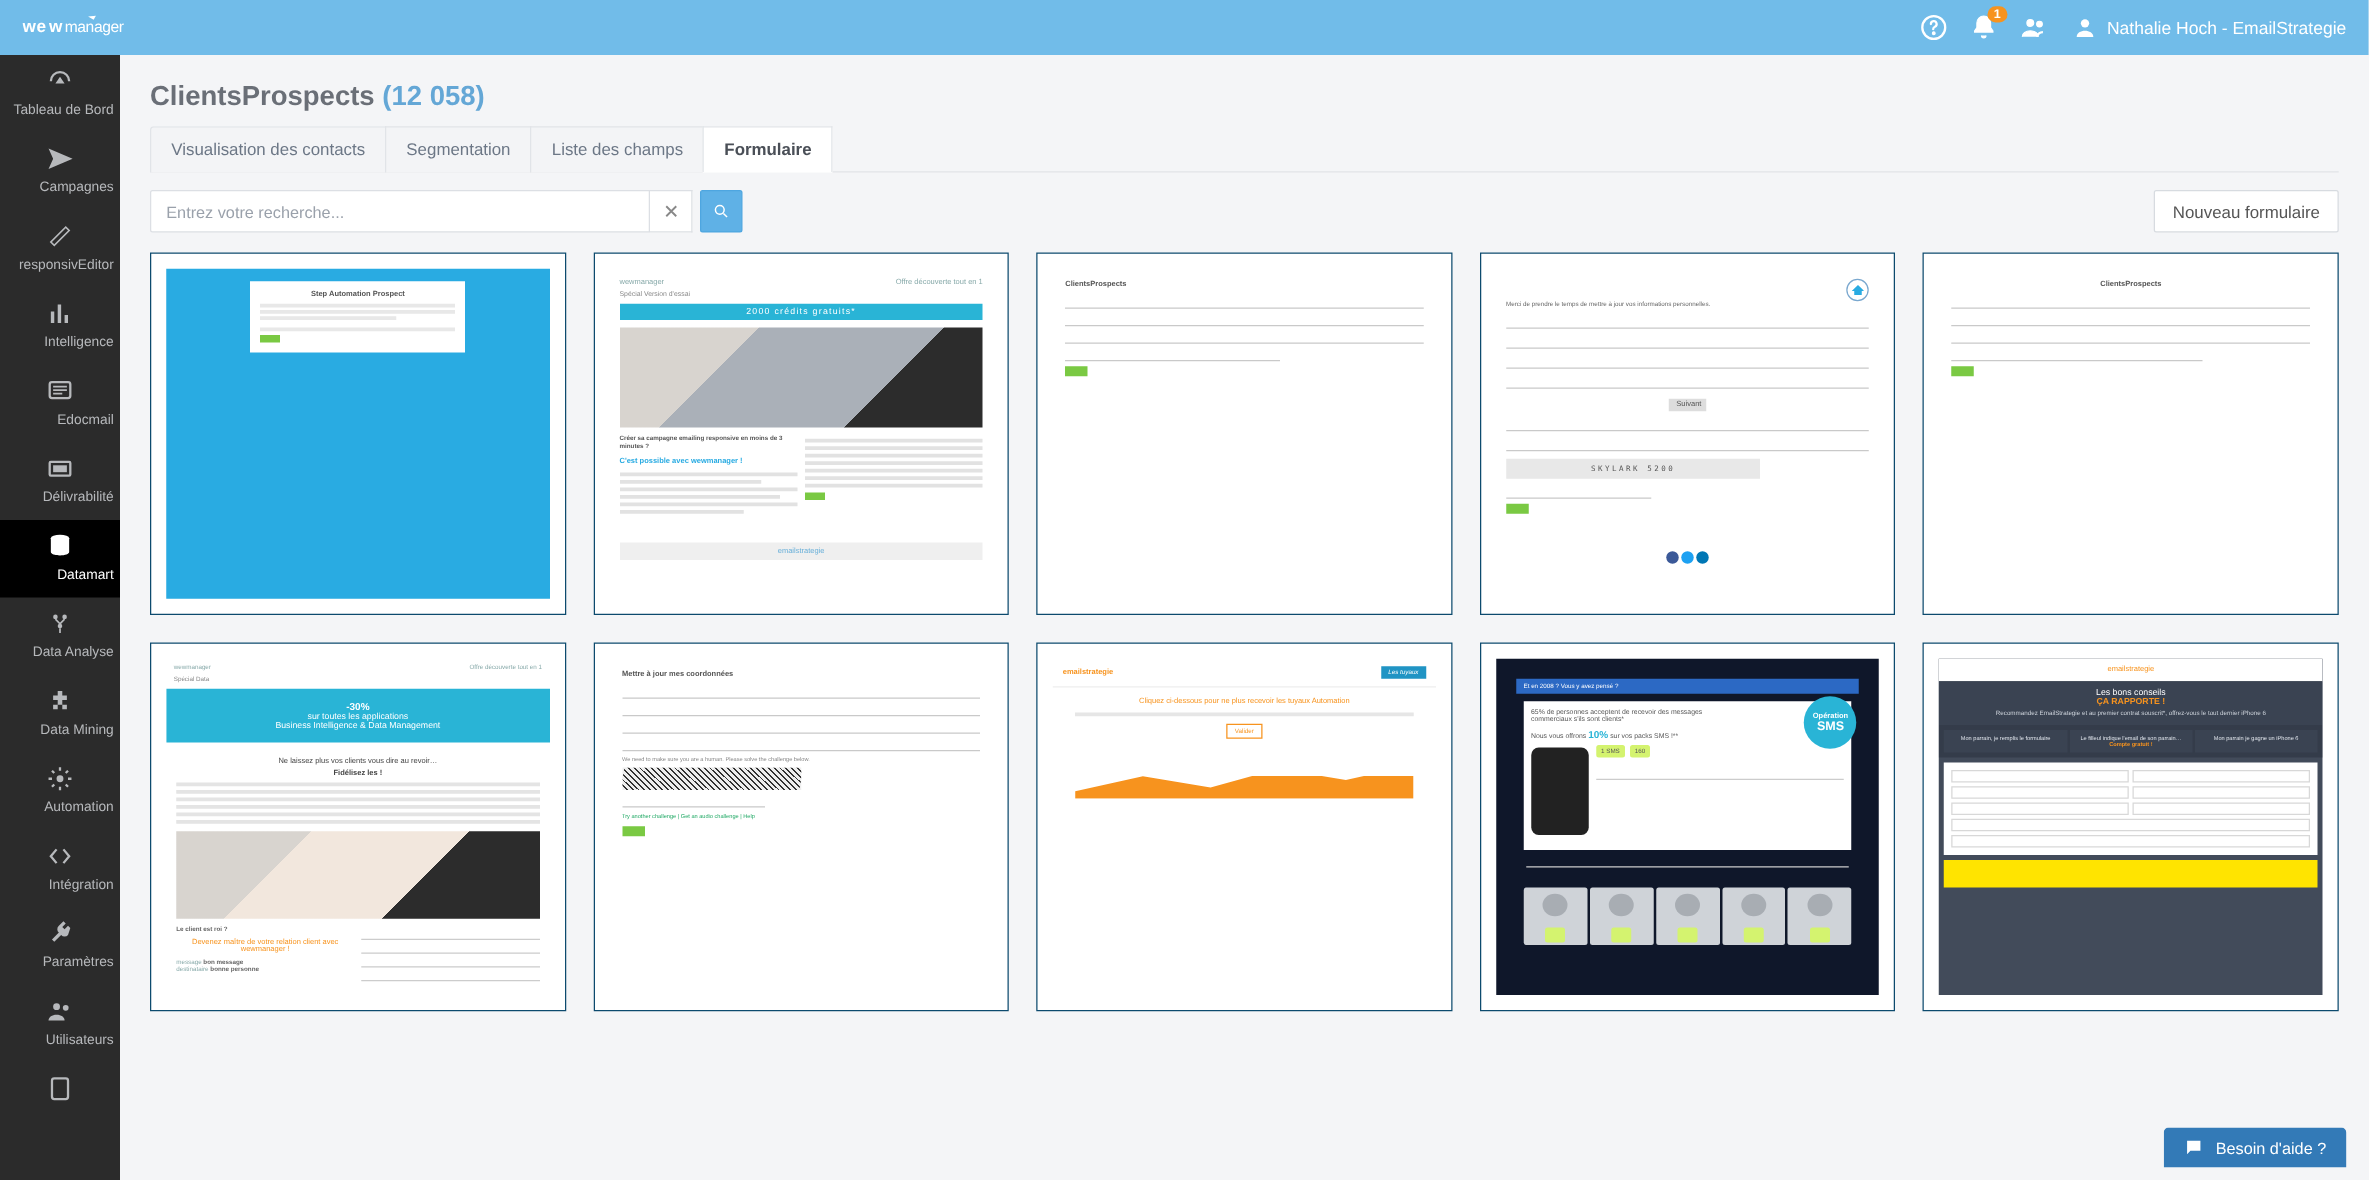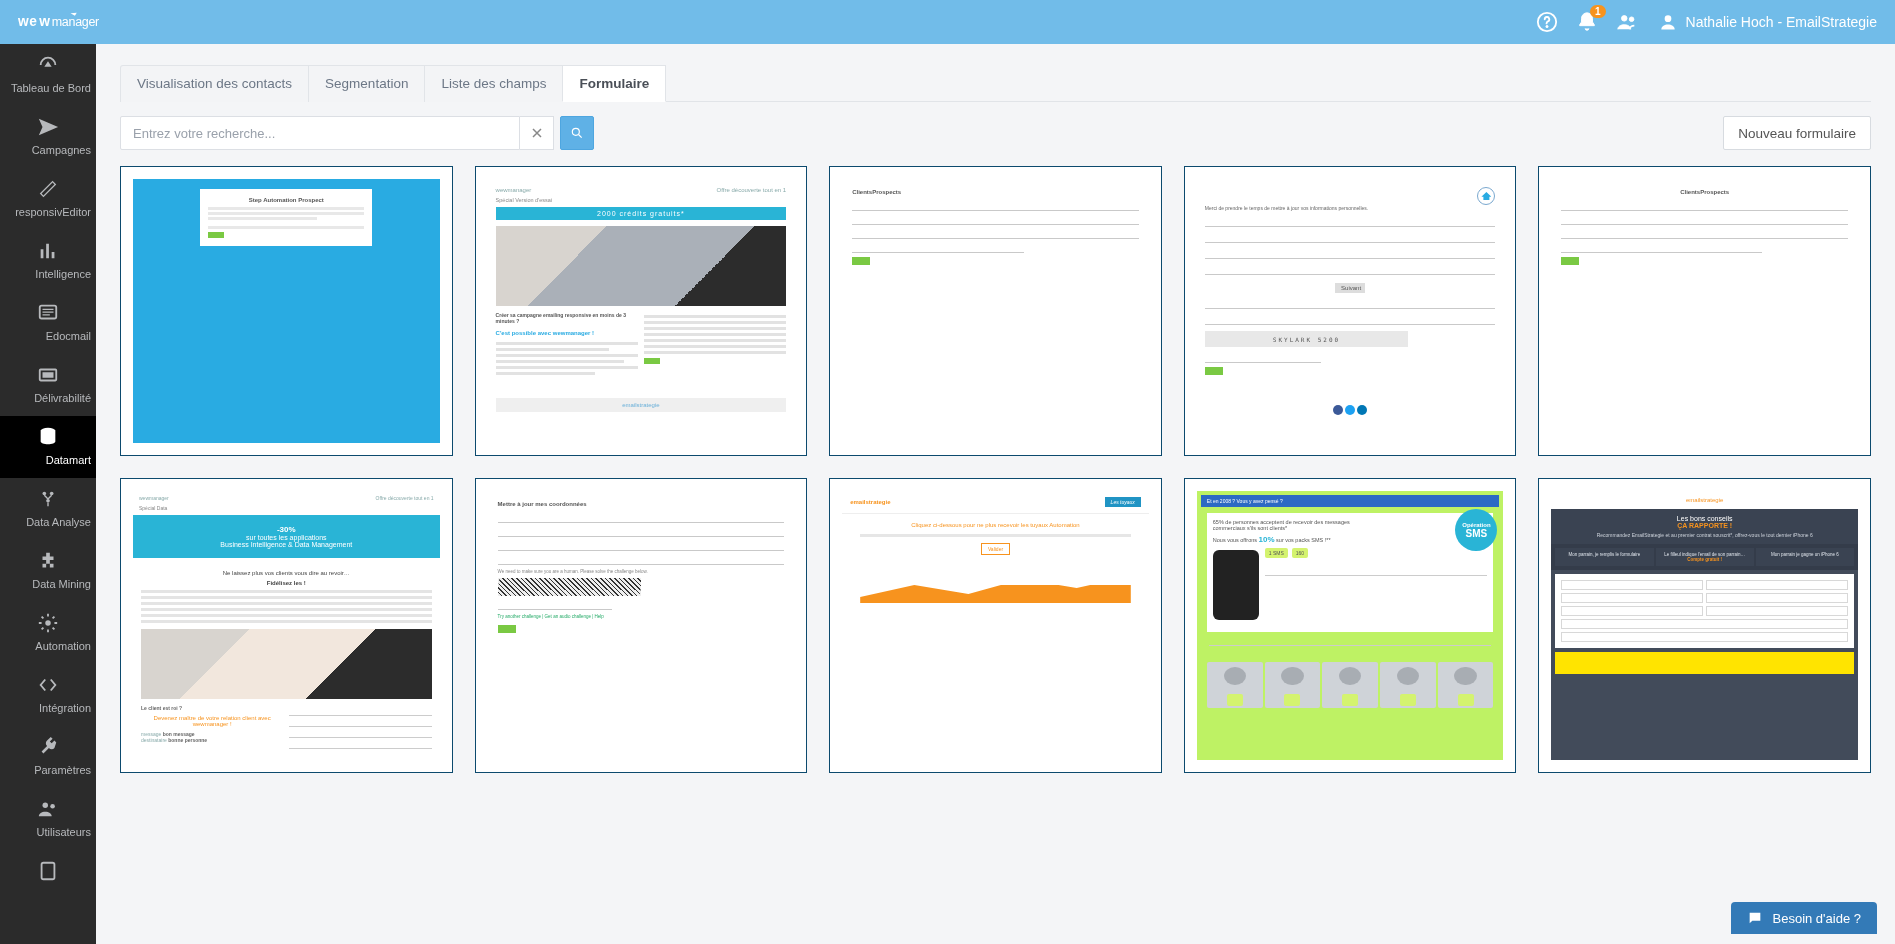--- a/index.html
+++ b/index.html
@@ -110,21 +110,21 @@
 .t8 { background:#fff; }
 .t8 .hd{display:flex;justify-content:space-between;align-items:center;padding:6px 8px;border-bottom:1px solid #eee;}
 .t8 .hd .lg{font-size:6px;color:#f7931e;font-weight:700;}
 .t8 .hd .tg{background:#2094c4;color:#fff;font-size:5px;padding:2px 6px;font-style:italic;}
 .t8 .bd{padding:8px;text-align:center;}
 .t8 .bd .a{color:#f7931e;font-size:6px;}
 .t8 .bd .ln{height:3px;background:#e6e6e6;margin:6px 10px;}
 .t8 .ft{height:40px;background:#fff;display:flex;align-items:flex-end;padding:0 18px;}
 .t8 .ft:before{content:"";height:30px;flex:1;background:linear-gradient(transparent 40%,#f7931e 40%);clip-path:polygon(0 80%,20% 40%,40% 70%,60% 20%,80% 50%,100% 10%,100% 100%,0 100%);} 
 
-.t9 { background:#bef264; padding:4px;}
+.t9 { background:#0f172a; padding:16px;}
 .t9 .bar{background:#2c69c4;color:#fff;font-size:5px;padding:3px 6px;}
 .t9 .panel{background:#fff;margin:6px;padding:6px;font-size:5.5px;color:#555;position:relative;}
 .t9 .sms{position:absolute;right:-4px;top:-4px;width:42px;height:42px;border-radius:50%;background:#29b4d6;color:#fff;font-size:6px;display:flex;flex-direction:column;align-items:center;justify-content:center;font-weight:700;}
 .t9 .pct{color:#29b4d6;font-weight:700;font-size:8px;}
 .t9 .phone{background:#222;border-radius:6px;height:70px;width:46px;margin:6px 0;}
 .t9 .chips{display:flex;gap:4px;margin-top:4px;}
 .t9 .chip{background:#d4f36f;font-size:5px;padding:2px 4px;border-radius:2px;}
 .t9 .people{display:flex;gap:2px;margin-top:16px;padding:0 6px;}
 .t9 .person{flex:1;height:46px;background:#cfd3d8;border-radius:2px;position:relative;overflow:hidden;}
 .t9 .person:after{content:"";position:absolute;left:30%;top:10%;width:40%;height:40%;border-radius:50%;background:#a8adb3;}
@@ -242,20 +242,24 @@
         <path d="M2 20c0-3 3-5 7-5s7 2 7 5"></path>
       </svg><span>Utilisateurs</span></div>
   <div class="side-item">
       <svg viewBox="0 0 24 24">
         <rect x="5" y="3" width="14" height="18" rx="2" fill="none" stroke="#b7b9bc" stroke-width="2"></rect>
       </svg>
     </div>
 </div>
 
 <div class="main">
+  <div class="page-title">
+    <span>ClientsProspects</span>
+    <span class="count">(12 058)</span>
+  </div>
 
   <div class="tabs">
     <div class="tab">Visualisation des contacts</div>
     <div class="tab">Segmentation</div>
     <div class="tab">Liste des champs</div>
     <div class="tab active">Formulaire</div>
   </div>
 
   <div class="toolbar">
     <div class="search-wrap">

